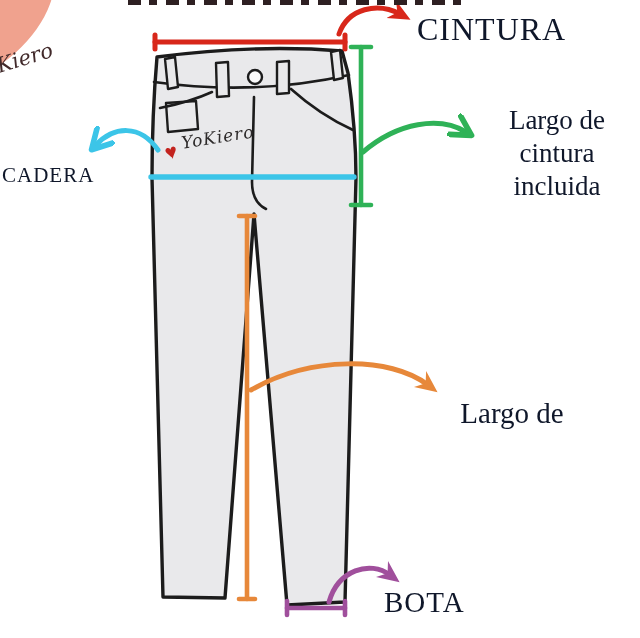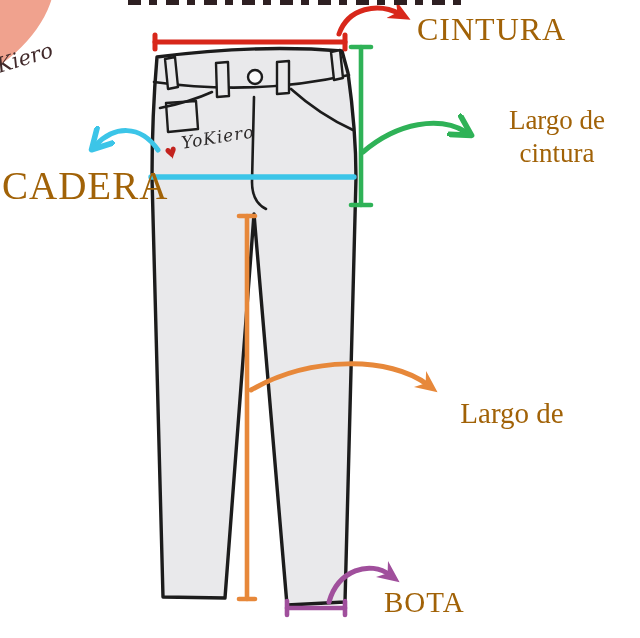--- a/index.html
+++ b/index.html
@@ -1,21 +1,21 @@
 <!DOCTYPE html>
 <html><head>
 <meta charset="utf-8">
 <style>
   html,body{margin:0;padding:0;background:#fff;}
   #stage{position:relative;width:640px;height:638px;background:#ffffff;overflow:hidden;
          font-family:"Liberation Serif",serif;color:#2b2627;}
   #art{position:absolute;left:0;top:0;}
-  .lbl{position:absolute;color:#a16207;}
+  .lbl{position:absolute;color:#0f172a;}
   .lbl-cintura{left:417px;top:11px;font-size:32px;letter-spacing:1px;}
-  .lbl-cadera{left:2px;top:163px;font-size:39px;letter-spacing:1px;}
+  .lbl-cadera{left:2px;top:163px;font-size:21px;letter-spacing:1px;}
   .lbl-tiros{left:478px;top:104px;width:158px;text-align:center;font-size:27px;line-height:33px;}
   .lbl-pierna{left:438px;top:397px;width:148px;text-align:center;font-size:29px;line-height:33px;}
   .lbl-bota{left:384px;top:586px;font-size:29px;letter-spacing:1px;text-align:right;}
   .cropped-strip{position:absolute;left:128px;top:0;width:336px;height:5px;
       background:repeating-linear-gradient(90deg,#2e2022 0 13px,transparent 13px 21px,#2e2022 21px 29px,transparent 29px 38px);}
   .corner-logo-text{position:absolute;left:-4px;top:46px;font-family:"DejaVu Serif",serif;
       font-style:italic;font-size:21px;color:#41292a;transform:rotate(-17deg);}
   .jeans-logo-text{position:absolute;left:181px;top:127px;font-family:"DejaVu Serif",serif;
       font-style:italic;font-size:17px;color:#2d2a2a;transform:rotate(-9deg);letter-spacing:1px;}
   .jeans-heart{position:absolute;left:165px;top:140px;font-size:21px;color:#c3231e;transform:rotate(-14deg);}
@@ -105,20 +105,21 @@
   <div class="corner-logo-text">Kiero</div>
 
   <div class="jeans-heart">♥</div>
   <div class="jeans-logo-text">YoKiero</div>
 
   <div class="lbl lbl-cintura">CINTURA</div>
 
   <div class="lbl lbl-tiros">
     <div>Largo de</div>
     <div>cintura</div>
+    <div>incluida</div>
   </div>
 
   <div class="lbl lbl-cadera">CADERA</div>
 
   <div class="lbl lbl-pierna">
     <div>Largo de</div>
   </div>
 
   <div class="lbl lbl-bota">BOTA</div>
 

